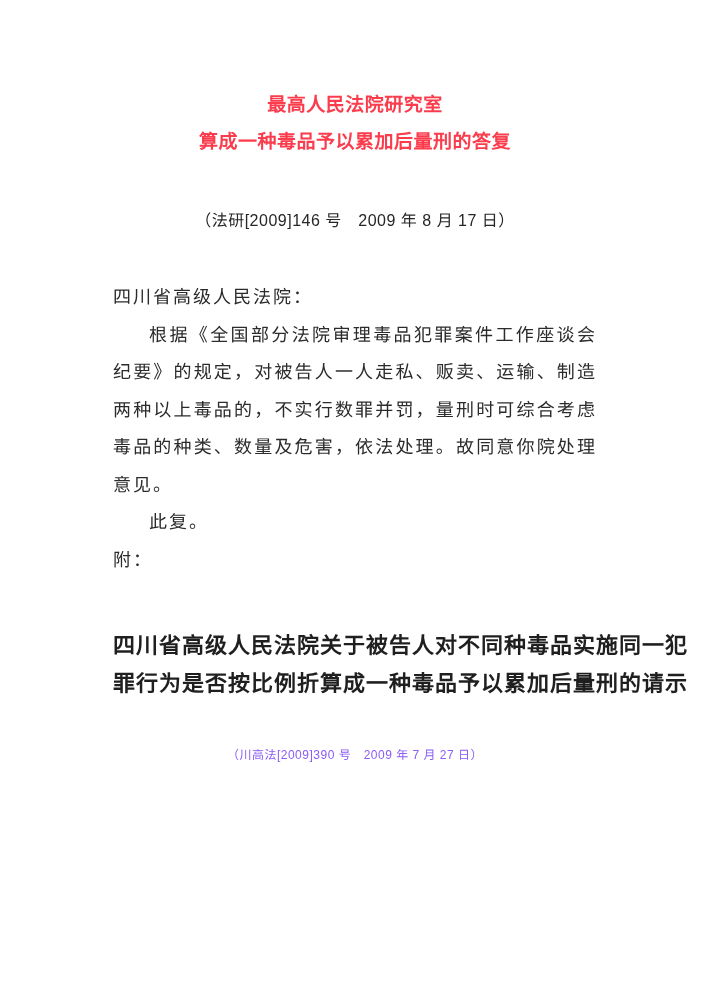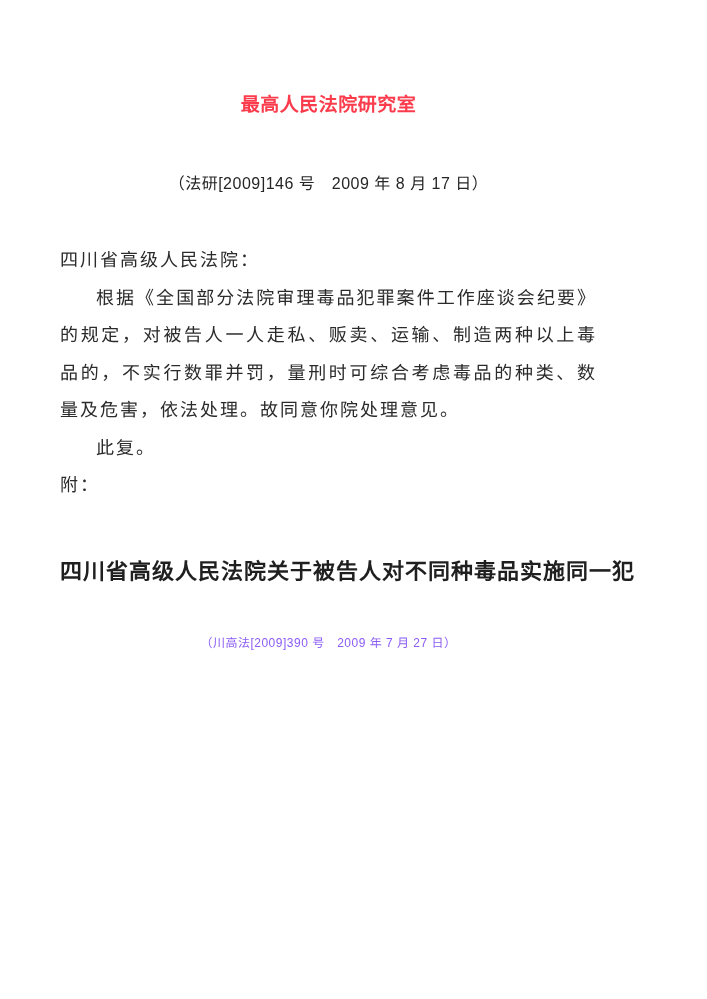--- a/index.html
+++ b/index.html
@@ -7,21 +7,21 @@
   body {
     font-family: "Liberation Sans", "DejaVu Sans", sans-serif;
     width: 707px;
     height: 999px;
     overflow: hidden;
   }
   .page {
     width: 707px;
     height: 999px;
     background: #ffffff;
-    padding: 0 110px 0 60px;
+    padding: 0 110px 0 113px;
   }
   
   .title-block { padding-top: 86px; }
   .title-line {
     color: #fa3c4c;
     font-weight: bold;
     font-size: 19px;
     line-height: 37px;
     letter-spacing: 0.5px;
     text-align: center;
@@ -66,30 +66,32 @@
     text-align: center;
   }
 </style>
 </head>
 <body>
 
 <div class="page">
 
   <div class="title-block">
       <div class="title-line">最高人民法院研究室</div>
+      <div class="title-line">算成一种毒品予以累加后量刑的答复</div>
     </div>
 
   <div class="doc-number">（法研[2009]146 号　2009 年 8 月 17 日）</div>
 
   <div class="body-block">
       <div class="para">四川省高级人民法院：</div>
       <div class="para indent">根据《全国部分法院审理毒品犯罪案件工作座谈会纪要》的规定，对被告人一人走私、贩卖、运输、制造两种以上毒品的，不实行数罪并罚，量刑时可综合考虑毒品的种类、数量及危害，依法处理。故同意你院处理意见。</div>
       <div class="para indent">此复。</div>
       <div class="para">附：</div>
     </div>
 
   <div class="attachment-title">
       <div class="attach-title-line">四川省高级人民法院关于被告人对不同种毒品实施同一犯</div>
+      <div class="attach-title-line">罪行为是否按比例折算成一种毒品予以累加后量刑的请示</div>
     </div>
 
   <div class="attach-doc-number">（川高法[2009]390 号　2009 年 7 月 27 日）</div>
 
 </div>
 
 </body></html>

